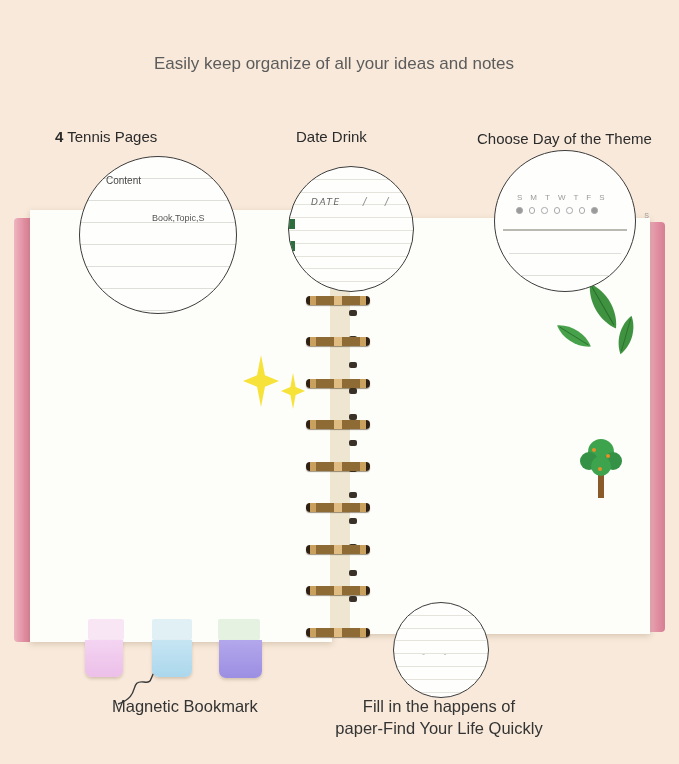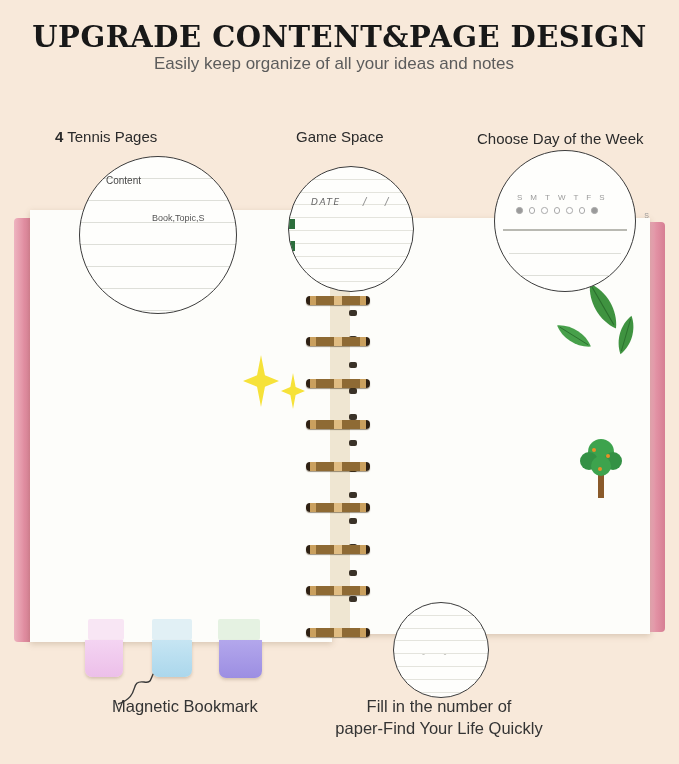--- a/index.html
+++ b/index.html
@@ -86,28 +86,27 @@
   .tab-ghost{opacity:.32;z-index:4;border-radius:2px;}
   .footer-label{font-size:16.5px;color:#343434;text-align:center;}
   .fill-label{text-align:center;line-height:22px;}
   .dash-faint{color:#b9b9b4;font-size:9px;letter-spacing:8px;}
 </style>
 </head>
 <body>
 
 <div class="canvas">
 
-  <div class="abs title">UPGRADE CONTENT&amp;PAGE DESIGN</div>
   <div class="abs subtitle">Easily keep organize of all your ideas and notes</div>
 
   <div class="abs callout-label" style="left:55px;top:128px;">
     <b>4</b><span> Tennis Pages</span>
   </div>
-  <div class="abs callout-label" style="left:296px;top:128px;">Game Space</div>
-  <div class="abs callout-label" style="left:477px;top:130px;">Choose Day of the Week</div>
+  <div class="abs callout-label" style="left:296px;top:128px;">Date Drink</div>
+  <div class="abs callout-label" style="left:477px;top:130px;">Choose Day of the Theme</div>
 
   <div class="abs pink-edge" style="left:14px;top:218px;width:18px;height:424px;border-radius:4px 0 0 4px;"></div>
   <div class="abs pink-edge" style="left:648px;top:222px;width:17px;height:410px;border-radius:0 4px 4px 0;"></div>
 
   <div class="abs page" style="left:30px;top:210px;width:302px;height:432px;"></div>
   <div class="abs page ruled" style="left:348px;top:218px;width:302px;height:416px;"></div>
   <div class="abs spine-paper" style="left:330px;top:214px;width:20px;height:424px;"></div>
   <div id="hole-marks" class="abs" style="left:349px;top:232px;">
       <div class="abs hole-mark" style="top: 0px; left: 0px;"></div>
       <div class="abs hole-mark" style="top: 26px; left: 0px;"></div>
@@ -467,21 +466,21 @@
   <div class="abs tab" style="left:152px;top:640px;width:40px;height:37px;background:linear-gradient(#c6e5f3,#abd7ec);"></div>
   <div class="abs tab" style="left:219px;top:640px;width:43px;height:38px;background:linear-gradient(#b3a7ec,#9c8ee2);"></div>
 
   <svg class="abs" style="left:108px;top:650px;" width="80" height="62" viewBox="0 0 80 62">
     <path d="M10,54 C34,46 20,30 36,32 C48,34 38,22 56,17" fill="none" stroke="#3a3a3a" stroke-width="1.4"></path>
     <polygon points="64,12 52,16 58,24" fill="#3a3a3a"></polygon>
   </svg>
 
   <div class="abs footer-label" style="left:112px;top:697px;">Magnetic Bookmark</div>
   <div class="abs footer-label fill-label" style="left:330px;top:695px;width:218px;">
-    <div>Fill in the number of</div>
+    <div>Fill in the happens of</div>
     <div>paper-Find Your Life Quickly</div>
   </div>
 
 <div class="abs coil" style="top: 254px;"></div>
     <div class="abs coil" style="top: 295.5px;"></div>
     <div class="abs coil" style="top: 337px;"></div>
     <div class="abs coil" style="top: 378.5px;"></div>
     <div class="abs coil" style="top: 420px;"></div>
     <div class="abs coil" style="top: 461.5px;"></div>
     <div class="abs coil" style="top: 503px;"></div>

